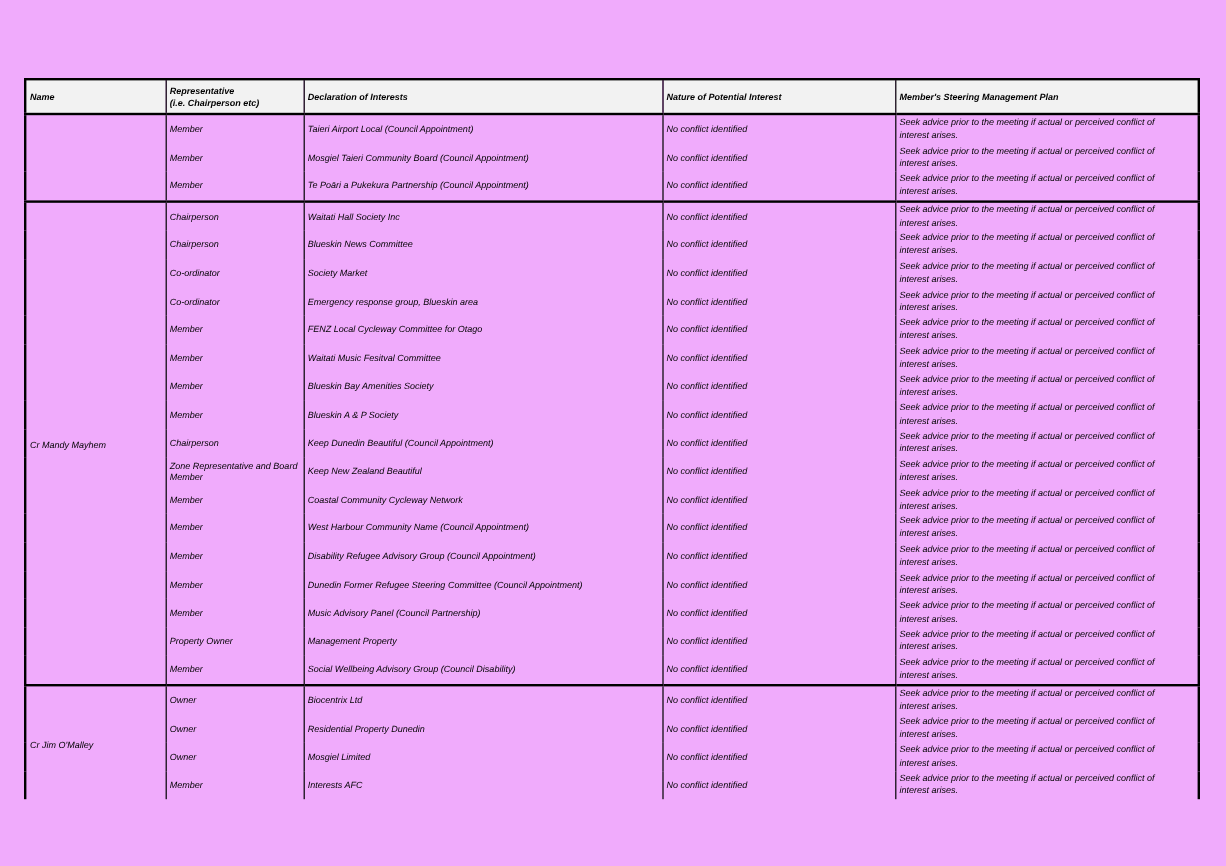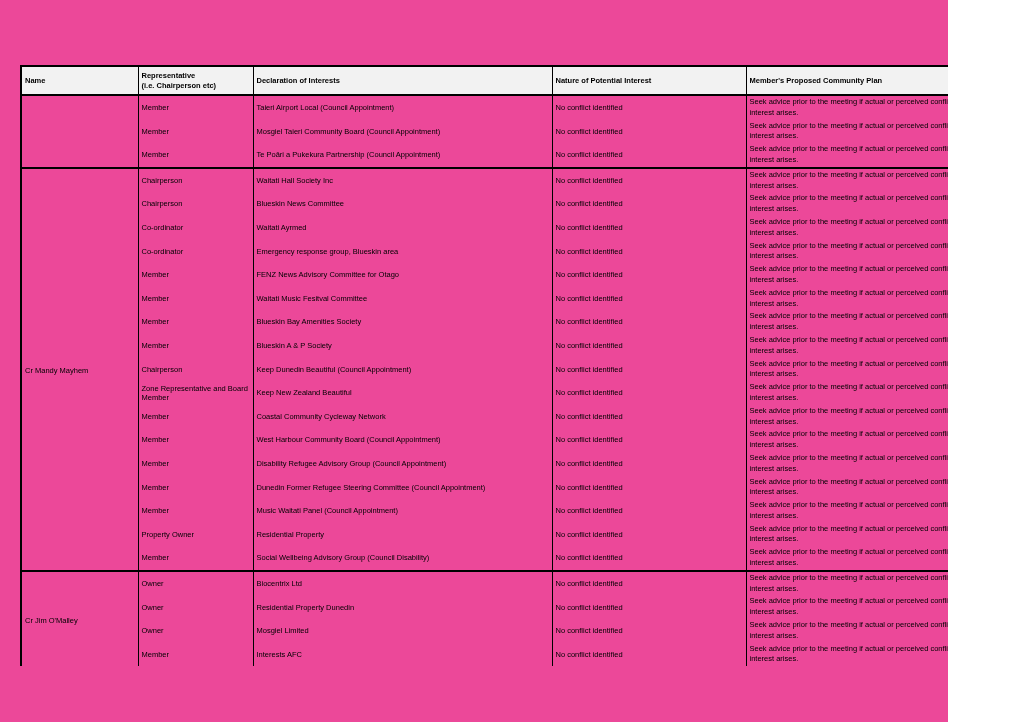--- a/index.html
+++ b/index.html
@@ -4,23 +4,24 @@
 <style>
   html, body { margin: 0; padding: 0; }
   body {
     width: 1022px; height: 722px;
     background: #ffffff;
     font-family: "Liberation Sans", sans-serif;
     color: #000000;
   }
   .page {
     position: relative;
-    width: 948px; height: 722px;
-    background: #ec4899;
+    width: 1022px; height: 722px;
+    background: #f0abfc;
     overflow: hidden;
+    font-style: italic;
   }
   table.coi-table {
     position: absolute;
     left: 20px; top: 65px;
     width: 978px;
     border-collapse: collapse;
     table-layout: fixed;
     font-size: 7.5px;
     line-height: 1.25;
     color: #000000;
@@ -77,21 +78,21 @@
       <col class="col-nature">
       <col class="col-plan">
     </colgroup>
     <thead>
       <tr>
         <th>Name</th>
         <th class="pre">Representative
 (i.e. Chairperson etc)</th>
         <th>Declaration of Interests</th>
         <th>Nature of Potential Interest</th>
-        <th>Member's Proposed Community Plan</th>
+        <th>Member's Steering Management Plan</th>
       </tr>
     </thead>
 
   <tbody class="section">
         <tr>
           <td class="member-name-cell" rowspan="3"></td>
           <td class="responsibility-cell">Member</td>
           <td class="declaration-cell">Taieri Airport Local (Council Appointment)</td>
           <td class="nature-cell">No conflict identified</td>
           <td class="plan-cell">Seek advice prior to the meeting if actual or perceived conflict of
@@ -123,35 +124,35 @@
         </tr>
         <tr>
           <td class="responsibility-cell">Chairperson</td>
           <td class="declaration-cell">Blueskin News Committee</td>
           <td class="nature-cell">No conflict identified</td>
           <td class="plan-cell">Seek advice prior to the meeting if actual or perceived conflict of
 interest arises.</td>
         </tr>
         <tr>
           <td class="responsibility-cell">Co-ordinator</td>
-          <td class="declaration-cell">Waitati Ayrmed</td>
+          <td class="declaration-cell">Society Market</td>
           <td class="nature-cell">No conflict identified</td>
           <td class="plan-cell">Seek advice prior to the meeting if actual or perceived conflict of
 interest arises.</td>
         </tr>
         <tr>
           <td class="responsibility-cell">Co-ordinator</td>
           <td class="declaration-cell">Emergency response group, Blueskin area</td>
           <td class="nature-cell">No conflict identified</td>
           <td class="plan-cell">Seek advice prior to the meeting if actual or perceived conflict of
 interest arises.</td>
         </tr>
         <tr>
           <td class="responsibility-cell">Member</td>
-          <td class="declaration-cell">FENZ News Advisory Committee for Otago</td>
+          <td class="declaration-cell">FENZ Local Cycleway Committee for Otago</td>
           <td class="nature-cell">No conflict identified</td>
           <td class="plan-cell">Seek advice prior to the meeting if actual or perceived conflict of
 interest arises.</td>
         </tr>
         <tr>
           <td class="responsibility-cell">Member</td>
           <td class="declaration-cell">Waitati Music Fesitval Committee</td>
           <td class="nature-cell">No conflict identified</td>
           <td class="plan-cell">Seek advice prior to the meeting if actual or perceived conflict of
 interest arises.</td>
@@ -186,49 +187,49 @@
         </tr>
         <tr>
           <td class="responsibility-cell">Member</td>
           <td class="declaration-cell">Coastal Community Cycleway Network</td>
           <td class="nature-cell">No conflict identified</td>
           <td class="plan-cell">Seek advice prior to the meeting if actual or perceived conflict of
 interest arises.</td>
         </tr>
         <tr>
           <td class="responsibility-cell">Member</td>
-          <td class="declaration-cell">West Harbour Community Board (Council Appointment)</td>
+          <td class="declaration-cell">West Harbour Community Name (Council Appointment)</td>
           <td class="nature-cell">No conflict identified</td>
           <td class="plan-cell">Seek advice prior to the meeting if actual or perceived conflict of
 interest arises.</td>
         </tr>
         <tr>
           <td class="responsibility-cell">Member</td>
           <td class="declaration-cell">Disability Refugee Advisory Group (Council Appointment)</td>
           <td class="nature-cell">No conflict identified</td>
           <td class="plan-cell">Seek advice prior to the meeting if actual or perceived conflict of
 interest arises.</td>
         </tr>
         <tr>
           <td class="responsibility-cell">Member</td>
           <td class="declaration-cell">Dunedin Former Refugee Steering Committee (Council Appointment)</td>
           <td class="nature-cell">No conflict identified</td>
           <td class="plan-cell">Seek advice prior to the meeting if actual or perceived conflict of
 interest arises.</td>
         </tr>
         <tr>
           <td class="responsibility-cell">Member</td>
-          <td class="declaration-cell">Music Waitati Panel (Council Appointment)</td>
+          <td class="declaration-cell">Music Advisory Panel (Council Partnership)</td>
           <td class="nature-cell">No conflict identified</td>
           <td class="plan-cell">Seek advice prior to the meeting if actual or perceived conflict of
 interest arises.</td>
         </tr>
         <tr>
           <td class="responsibility-cell">Property Owner</td>
-          <td class="declaration-cell">Residential Property</td>
+          <td class="declaration-cell">Management Property</td>
           <td class="nature-cell">No conflict identified</td>
           <td class="plan-cell">Seek advice prior to the meeting if actual or perceived conflict of
 interest arises.</td>
         </tr>
         <tr>
           <td class="responsibility-cell">Member</td>
           <td class="declaration-cell">Social Wellbeing Advisory Group (Council Disability)</td>
           <td class="nature-cell">No conflict identified</td>
           <td class="plan-cell">Seek advice prior to the meeting if actual or perceived conflict of
 interest arises.</td>

